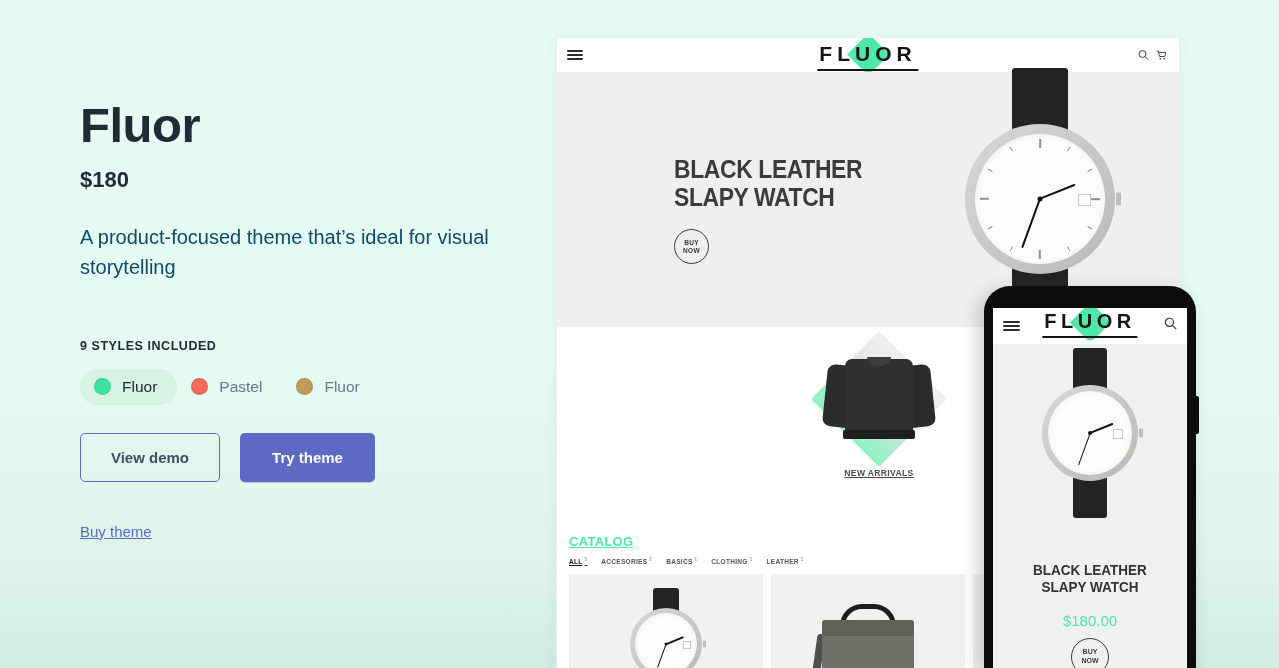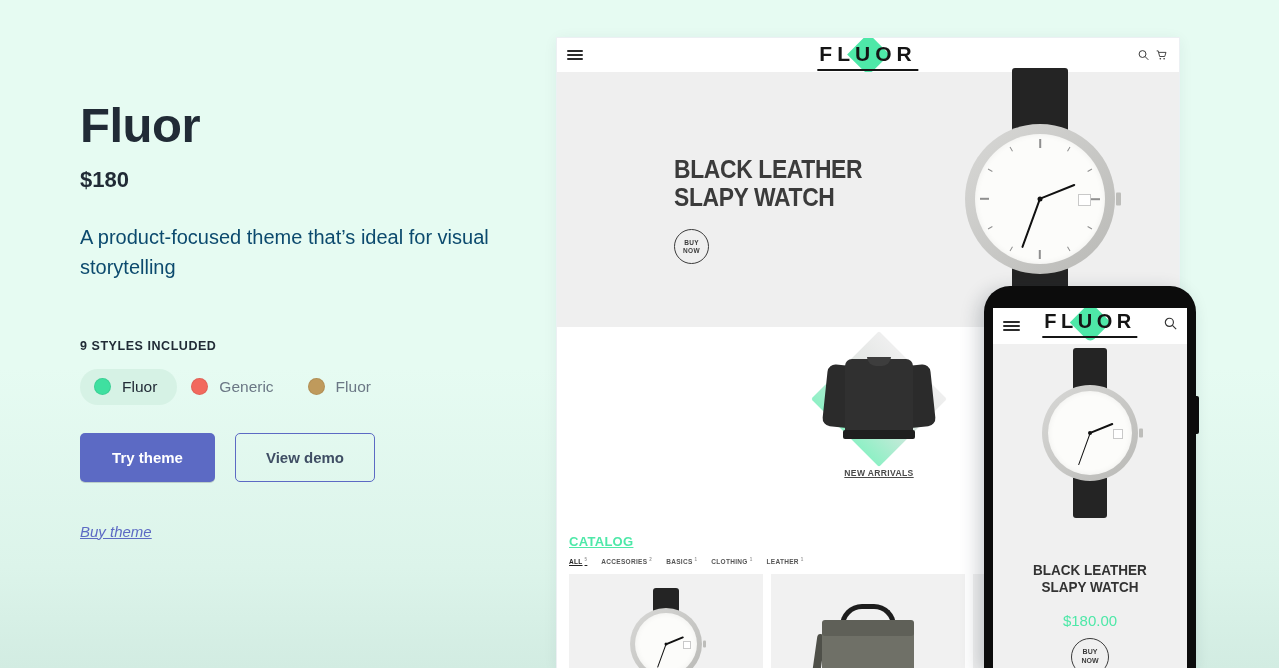--- a/index.html
+++ b/index.html
@@ -39,21 +39,21 @@
     font-size:15px; font-weight:700; border-radius:5px; cursor:pointer;
     display:flex; align-items:center; justify-content:center;
     height:49px; box-sizing:border-box;
   }
   .btn-primary { background:#5c6ac4; color:#fff; width:135px;
                  box-shadow:0 1px 0 rgba(22,29,37,.18); }
   .btn-secondary { background:transparent; color:#3f4e64; width:140px;
                    border:1.6px solid #5c6ac4; }
   .buy-link {
     display:inline-block; margin-top:41px; font-size:15px; color:#5c6ac4;
-    text-decoration:underline; cursor:pointer;font-style:italic;
+    text-decoration:underline; cursor:pointer;
   }
 
   
   .desktop {
     position:absolute; left:557px; top:38px; width:622px; height:630px;
     background:#fff; overflow:hidden;
     box-shadow:0 0 0 1px #ecf0f3, 0 2px 14px rgba(31,45,61,.07);
   }
   .d-header {
     height:34px; background:#fff; position:relative;
@@ -241,31 +241,31 @@
 
     <div class="styles-label">9 STYLES INCLUDED</div>
 
     <div class="styles-row">
       <div class="style-chip selected">
         <span class="swatch" style="background:#3fe0a0"></span>
         <span class="style-name">Fluor</span>
       </div>
       <div class="style-chip">
         <span class="swatch" style="background:#f2695d"></span>
-        <span class="style-name">Generic</span>
+        <span class="style-name">Pastel</span>
       </div>
       <div class="style-chip">
         <span class="swatch" style="background:#bf9a5c"></span>
         <span class="style-name">Fluor</span>
       </div>
     </div>
 
     <div class="btn-row">
+      <div class="btn btn-secondary">View demo</div>
       <div class="btn btn-primary">Try theme</div>
-      <div class="btn btn-secondary">View demo</div>
     </div>
 
     <a class="buy-link">Buy theme</a>
   </div>
 
   <div class="desktop">
 
     <div class="d-header">
       <div class="hamburger">
           <i></i>

